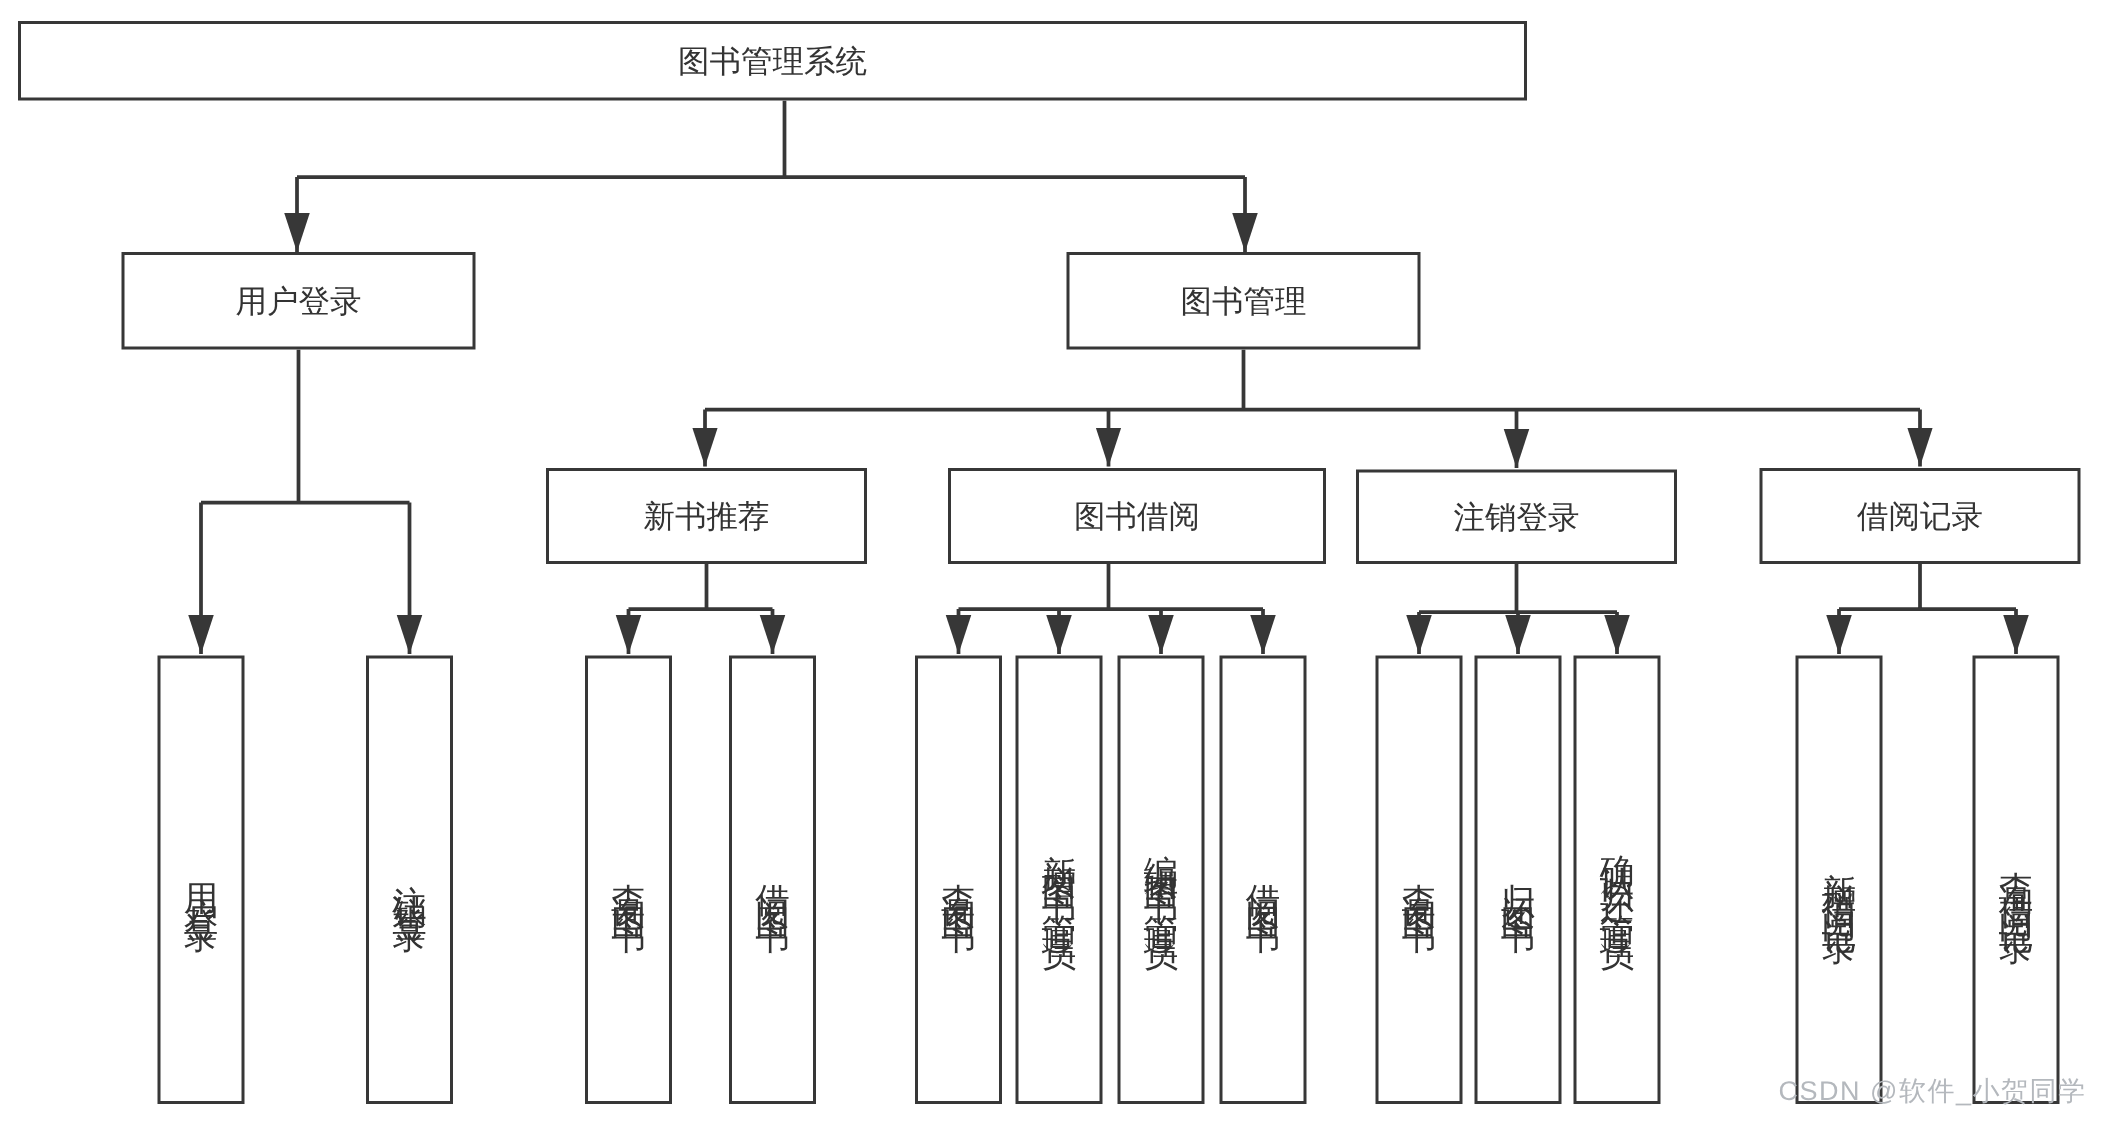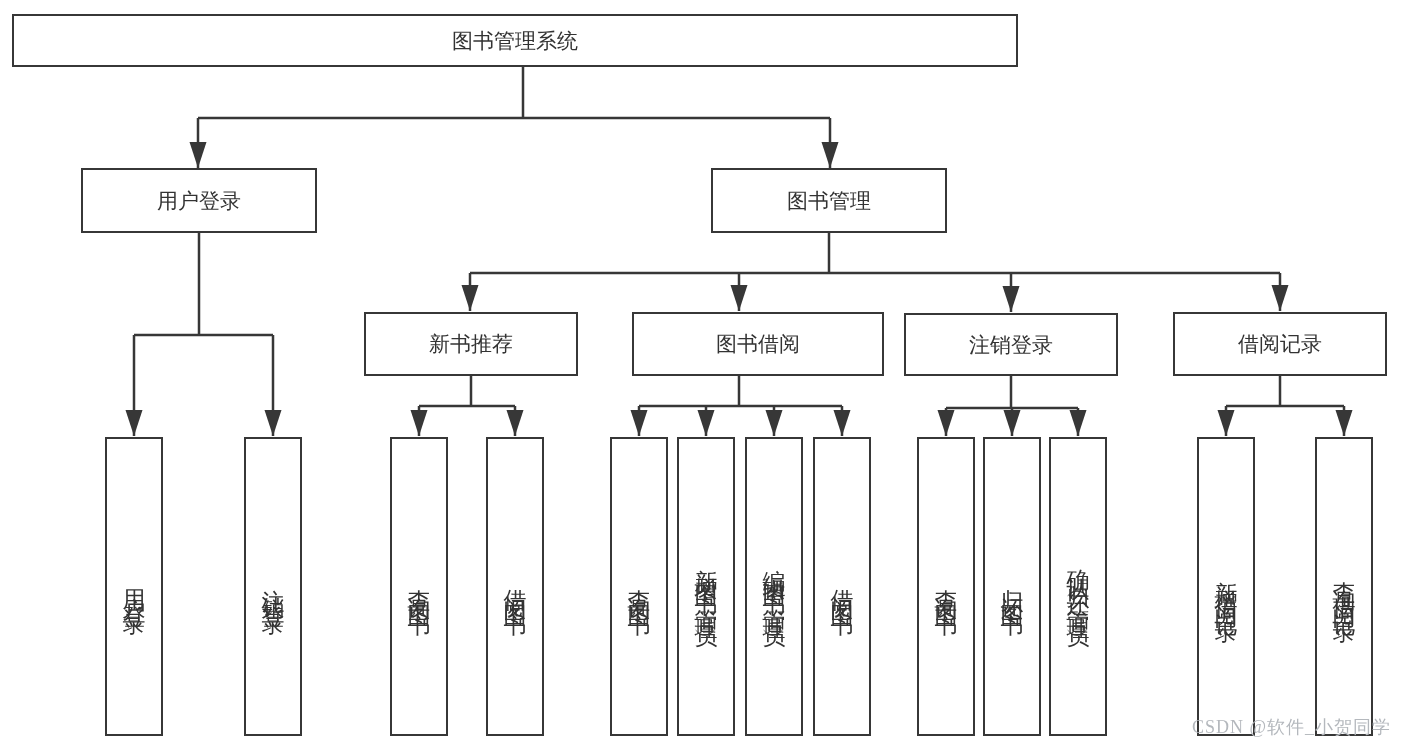--- a/index.html
+++ b/index.html
@@ -7,21 +7,21 @@
          font-family:"Liberation Sans","DejaVu Sans",sans-serif;}
   #connectors{position:absolute;left:0;top:0;}
   .hbox{position:absolute;box-sizing:border-box;background:#ffffff;border:2.6px solid #373737;
         display:flex;align-items:center;justify-content:center;}
   .hlabel{font-size:21px;color:#333333;white-space:nowrap;}
   .vbox{position:absolute;box-sizing:border-box;top:437px;width:58px;height:299px;background:#ffffff;
         border:2.6px solid #373737;display:flex;align-items:center;justify-content:center;overflow:hidden;}
   .vlabel{writing-mode:vertical-rl;text-orientation:mixed;font-size:23px;letter-spacing:8px;
           line-height:1;color:#333333;}
   #watermark{position:absolute;right:14px;bottom:8px;font-size:18px;color:#b4b8bd;
-             letter-spacing:1px;white-space:nowrap;font-family:Liberation Serif, serif;}
+             letter-spacing:1px;white-space:nowrap;}
 </style>
 </head>
 <body>
 
 <div id="stage">
 
   <svg id="connectors" width="1405" height="747" viewBox="0 0 1405 747">
     <defs>
       <marker id="arr" markerUnits="userSpaceOnUse" markerWidth="30" markerHeight="20" viewBox="0 -10 30 20" refX="26" refY="0" orient="auto">
         <path d="M0 -8.5 L26 0 L0 8.5 Z" fill="#373737" stroke="none"></path>

